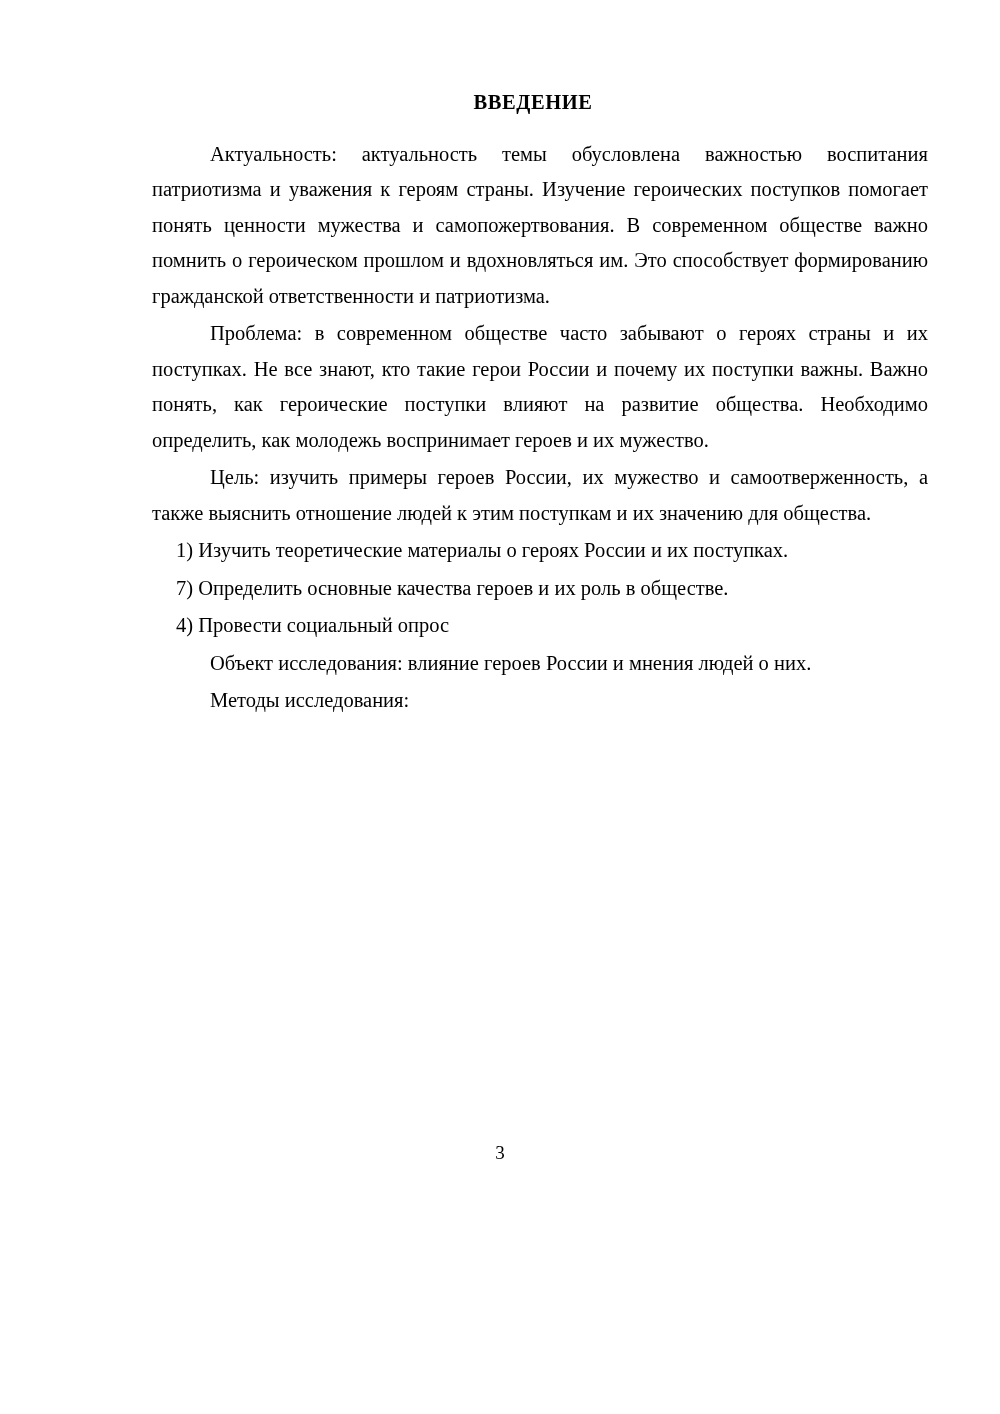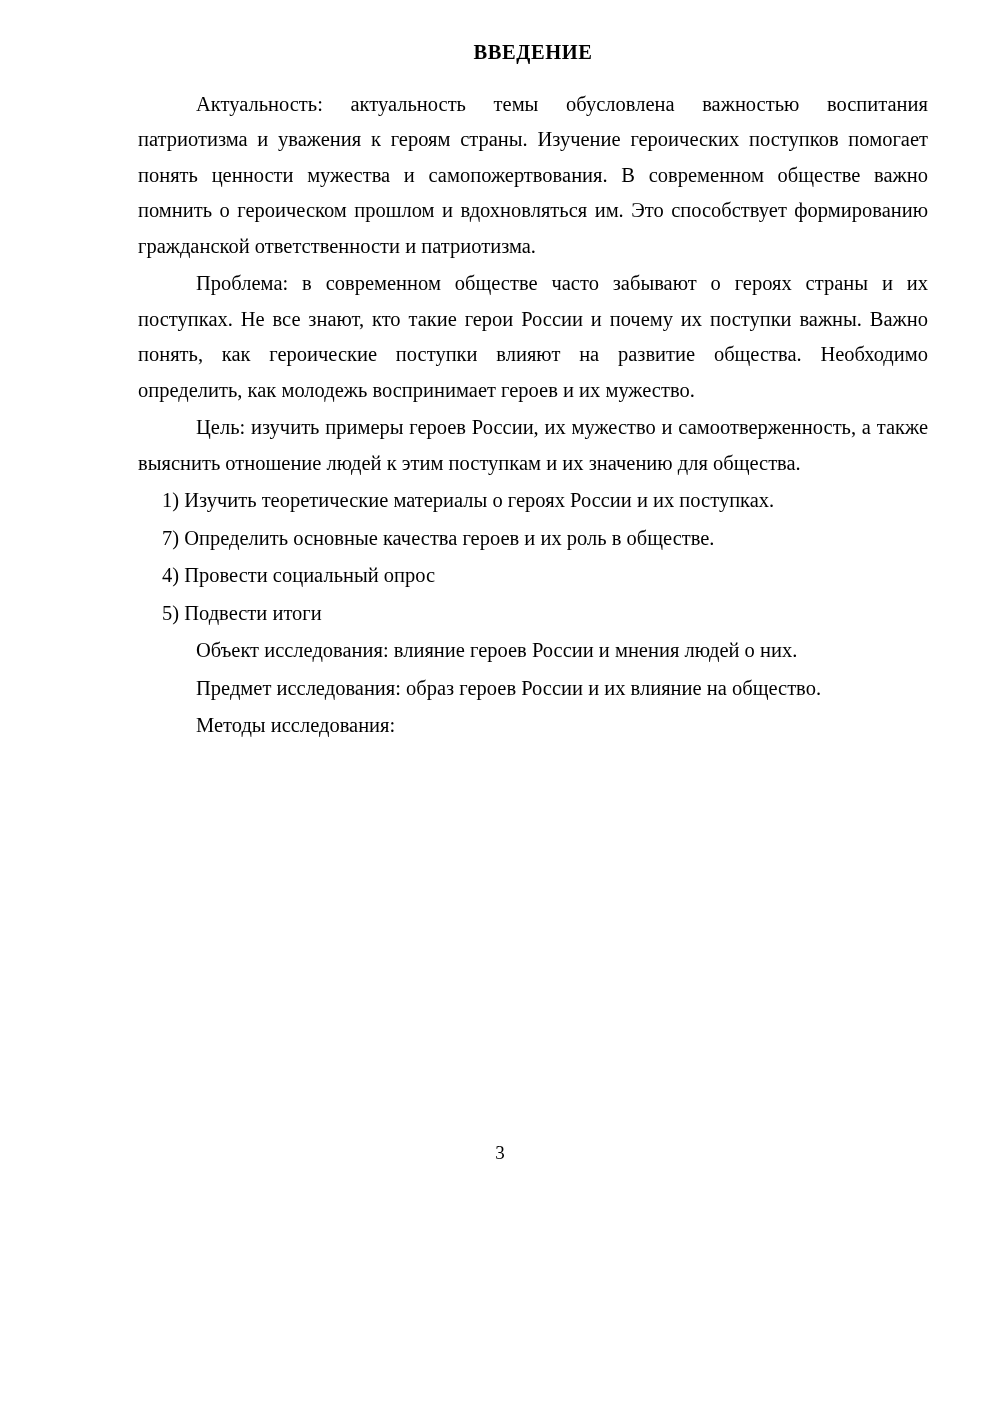--- a/index.html
+++ b/index.html
@@ -12,37 +12,37 @@
     height: 1414px;
     font-family: "Liberation Serif", "DejaVu Serif", serif;
     color: #000000;
     position: relative;
     overflow: hidden;
   }
   .page {
     box-sizing: border-box;
     width: 1000px;
     height: 1206px;
-    padding: 40px 72px 40px 138px;
+    padding: 90px 72px 40px 138px;
     position: relative;
   }
   .doc-title {
     text-align: center;
     font-weight: bold;
     font-size: 20.5px;
     letter-spacing: 0.6px;
     margin: 0 0 22px 0;
     line-height: 1.2;
   }
   .para {
     font-size: 20.5px;
     line-height: 35.5px;
     text-align: justify;
     text-justify: inter-word;
-    margin: 0 0 2px 0;
+    margin: 0 0 2px 14px;
     text-indent: 58px;
     hyphens: none;
   }
   .para.list-item {
     text-indent: 24px;
   }
   .page-number {
     position: absolute;
     left: 0;
     right: 0;
@@ -58,21 +58,19 @@
 
   <h1 class="doc-title">ВВЕДЕНИЕ</h1>
 
   <div class="body-text">
     <p class="para">Актуальность: актуальность темы обусловлена важностью воспитания патриотизма и уважения к героям страны. Изучение героических поступков помогает понять ценности мужества и самопожертвования. В современном обществе важно помнить о героическом прошлом и вдохновляться им. Это способствует формированию гражданской ответственности и патриотизма.</p>
     <p class="para">Проблема: в современном обществе часто забывают о героях страны и их поступках. Не все знают, кто такие герои России и почему их поступки важны. Важно понять, как героические поступки влияют на развитие общества. Необходимо определить, как молодежь воспринимает героев и их мужество.</p>
     <p class="para">Цель: изучить примеры героев России, их мужество и самоотверженность, а также выяснить отношение людей к этим поступкам и их значению для общества.</p>
     <p class="para list-item">1) Изучить теоретические материалы о героях России и их поступках.</p>
     <p class="para list-item">7) Определить основные качества героев и их роль в обществе.</p>
     <p class="para list-item">4) Провести социальный опрос</p>
-    <p class="para list-item">5) Подвести итоги</p>
     <p class="para">Объект исследования: влияние героев России и мнения людей о них.</p>
-    <p class="para">Предмет исследования: образ героев России и их влияние на общество.</p>
     <p class="para">Методы исследования:</p>
   </div>
 
   <div class="page-number">3</div>
 
 </div>
 
 </body></html>

